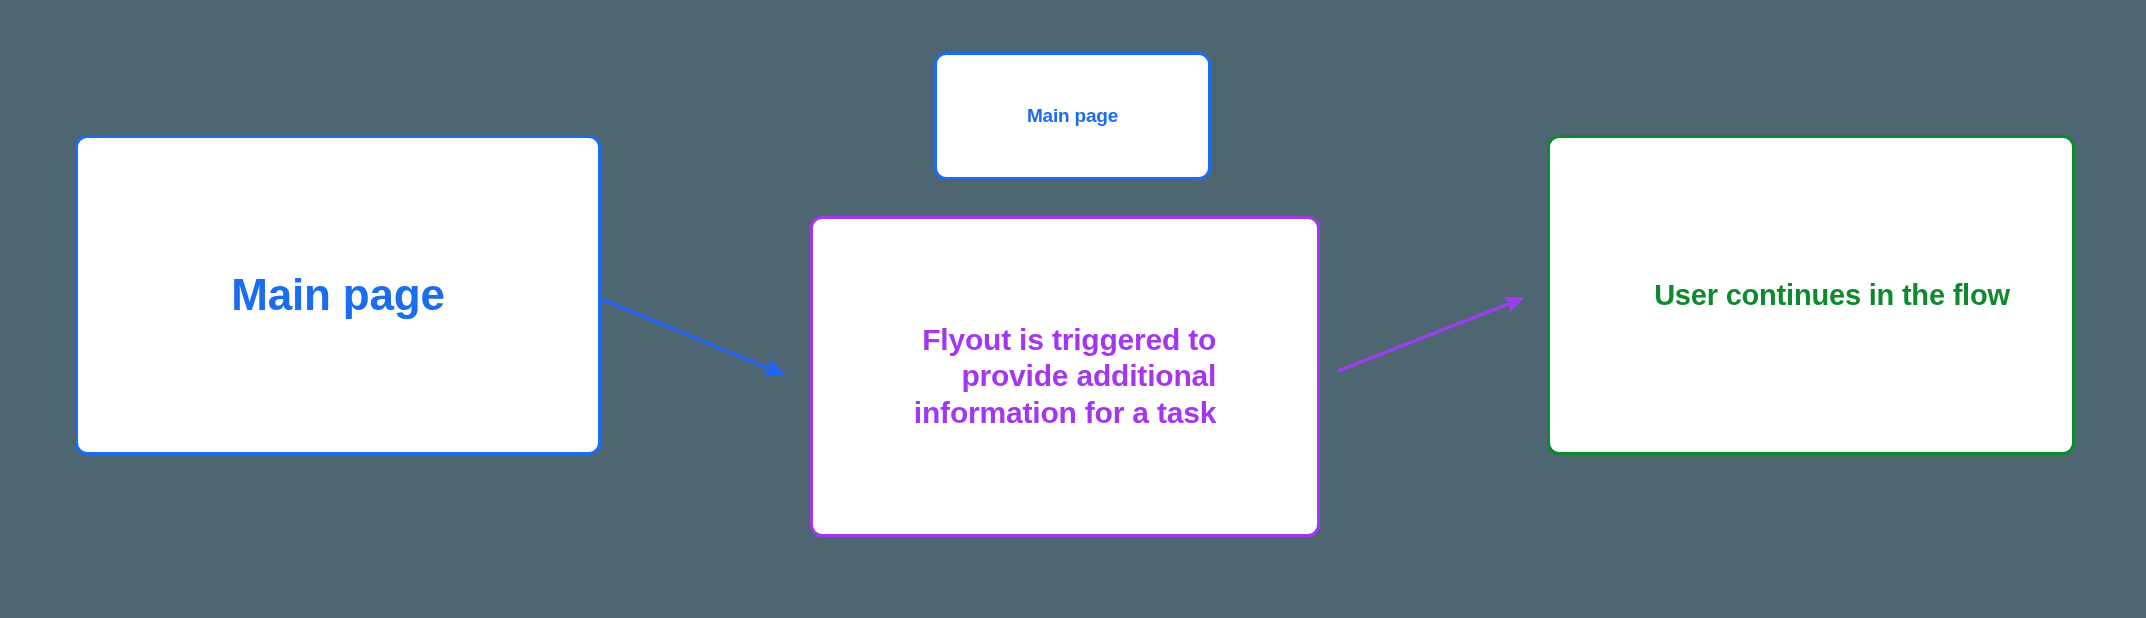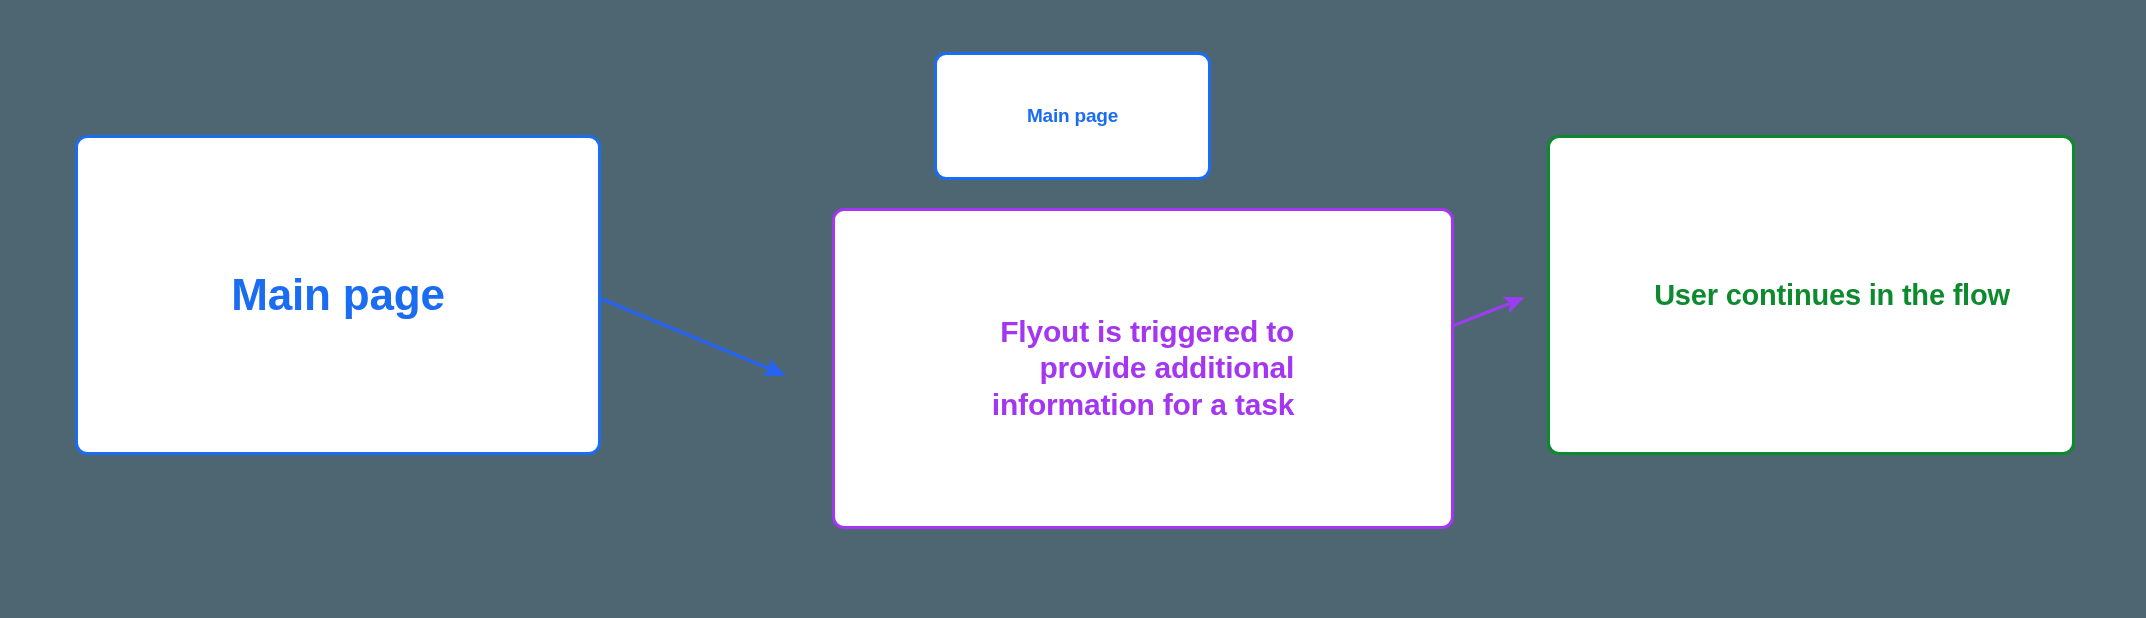--- a/index.html
+++ b/index.html
@@ -59,25 +59,24 @@
     border-color: #1a6cf0;
   }
   #node-main-page-small .node-label {
     color: #1a6cf0;
     font-size: 19px;
   }
 
   
   #node-flyout {
     left: 810px;
-    top: 208px;
-    width: 622px;
+    top: 216px;
+    width: 510px;
     height: 321px;
     border-color: #a435f0;
-    margin-left: 22px;
   }
   #node-flyout .node-label {
     color: #a435f0;
     font-size: 30px;
     line-height: 1.22;
   }
 
   
   #node-user-continues {
     left: 1547px;

